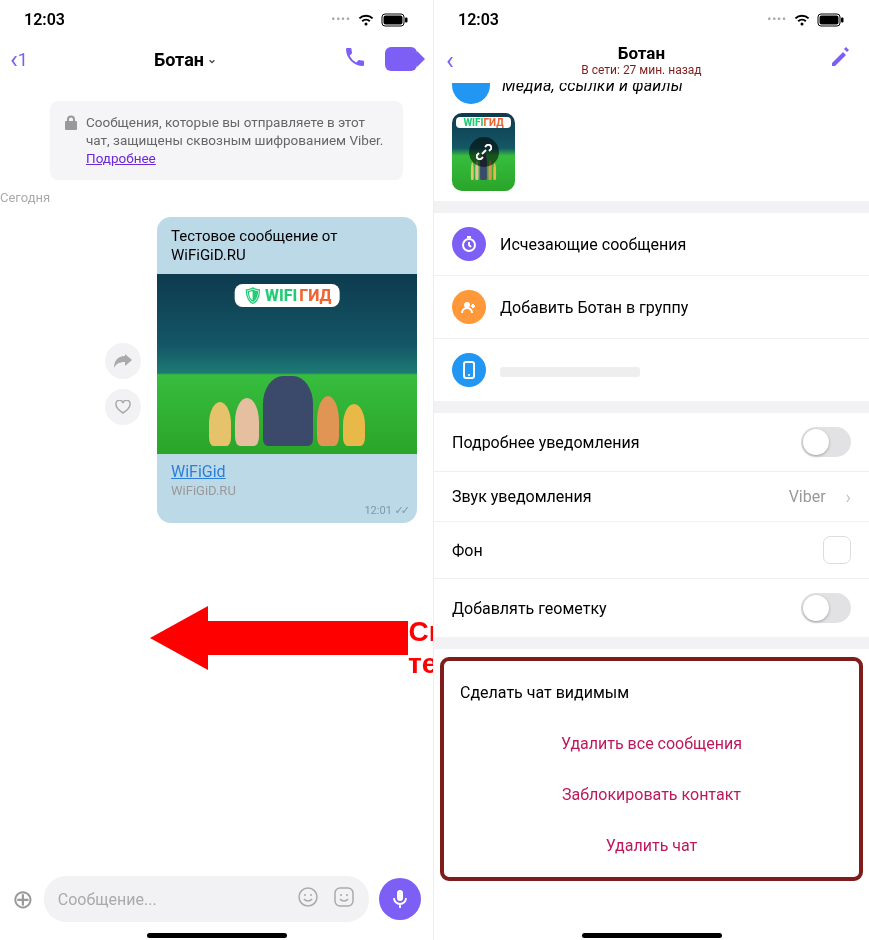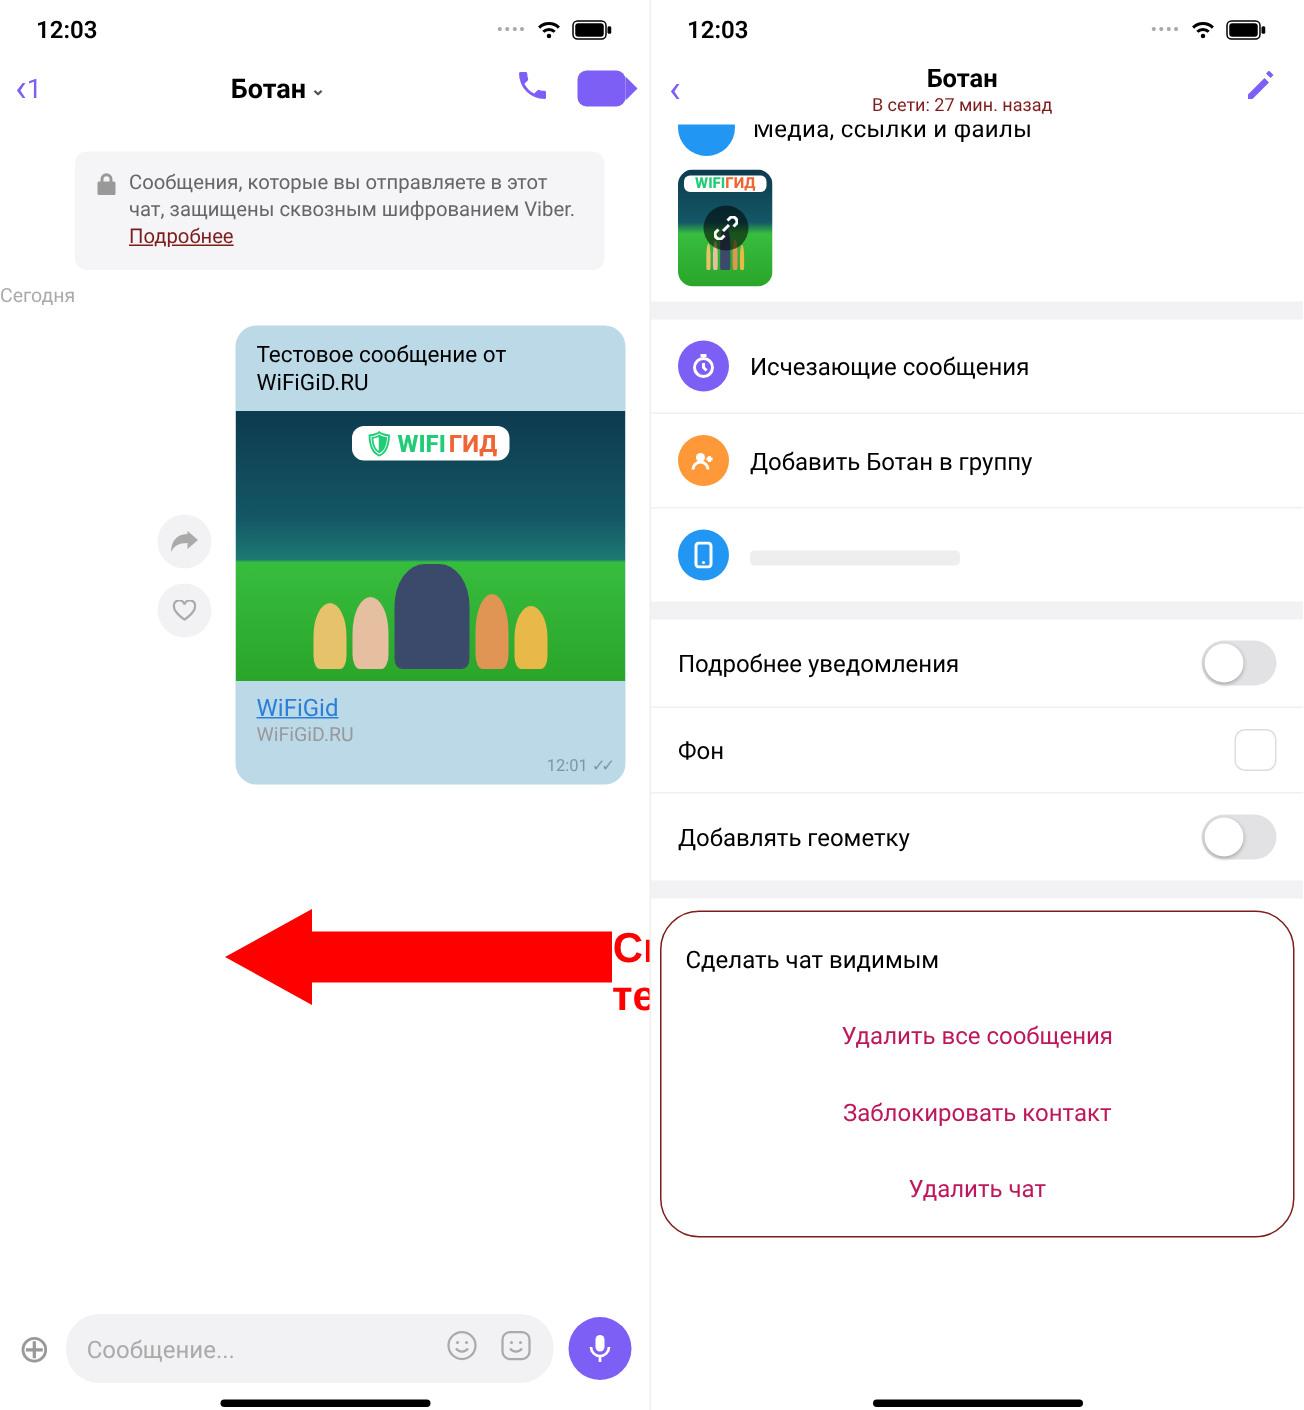--- a/index.html
+++ b/index.html
@@ -78,21 +78,21 @@
     background: #f5f4f7;
     border-radius: 8px;
     padding: 12px 14px;
     font-size: 13.5px;
     line-height: 1.35;
     color: #666;
     display: flex;
     gap: 8px;
   }
   .enc-notice .lock { flex-shrink: 0; color: #999; margin-top: 2px; }
-  .enc-notice .more { text-decoration: underline; color: #7f1d1d; margin-top: 28px; }
+  .enc-notice .more { text-decoration: underline; color: #6d28d9; margin-top: 28px; }
   .day-sep { color: #aaa; font-size: 13px; margin: 8px 0; }
 
   .msg-row { display: flex; justify-content: flex-end; padding: 4px 16px 4px 60px; position: relative; }
   .msg-bubble {
     background: #bcd9e8;
     border-radius: 14px;
     width: 260px;
     overflow: hidden;
     font-size: 15px;
   }
@@ -187,21 +187,21 @@
     display: flex; align-items: center; justify-content: space-between;
     padding: 8px 18px 6px 12px;
   }
   .info-title-wrap { text-align: center; flex: 1; }
   .info-title { font-size: 17px; font-weight: 700; }
   .info-sub { font-size: 12px; color: #7f1d1d; }
   .edit-btn { color: #7d5ff5; }
 
   .section-cut {
     display: flex; align-items: center; gap: 12px;
-    padding: 0 18px; height: 22px; overflow: hidden;
+    padding: 0 18px; height: 22px; overflow: hidden; font-style: italic;
   }
   .cut-avatar {
     width: 38px; height: 38px; border-radius: 50%;
     background: #2196f3; flex-shrink: 0; margin-top: -18px;
   }
   .cut-text { font-size: 16px; color: #000; margin-top: -18px; letter-spacing: 0.2px; }
 
   .media-thumb {
     margin: 8px 0 10px 18px;
     width: 63px; height: 78px; border-radius: 10px; overflow: hidden; position: relative;
@@ -247,22 +247,22 @@
   .toggle::after {
     content: ""; position: absolute; width: 26px; height: 26px;
     background: #fff; border-radius: 50%; top: 2px; left: 2px;
     box-shadow: 0 1px 3px rgba(0,0,0,0.3);
   }
   .square-unchecked {
     width: 28px; height: 28px; border: 1.5px solid #ddd; border-radius: 7px;
   }
 
   .danger-zone {
-    border: 1px solid #7f1d1d;
-    border-radius: 26px;
+    border: 4px solid #7f1d1d;
+    border-radius: 9px;
     margin: 8px 6px 0 6px;
     padding: 6px 0;
   }
   .danger-row {
     padding: 16px 16px; font-size: 16px;
   }
   .danger-row.red { color: #be185d; text-align: center; }
 </style>
 </head>
 <body>
@@ -503,20 +503,25 @@
     </div>
   </div>
 
   <div class="divider-thick"></div>
 
   <div class="setting-row">
     <div class="setting-text">Подробнее уведомления</div>
     <div class="toggle"></div>
   </div>
 
+  <div class="setting-row">
+    <div class="setting-text">Звук уведомления</div>
+    <span class="setting-value">Viber</span>
+    <span class="chev-right">›</span>
+  </div>
 
   <div class="setting-row">
     <div class="setting-text">Фон</div>
     <div class="square-unchecked"></div>
   </div>
 
   <div class="setting-row no-border">
     <div class="setting-text">Добавлять геометку</div>
     <div class="toggle"></div>
   </div>

